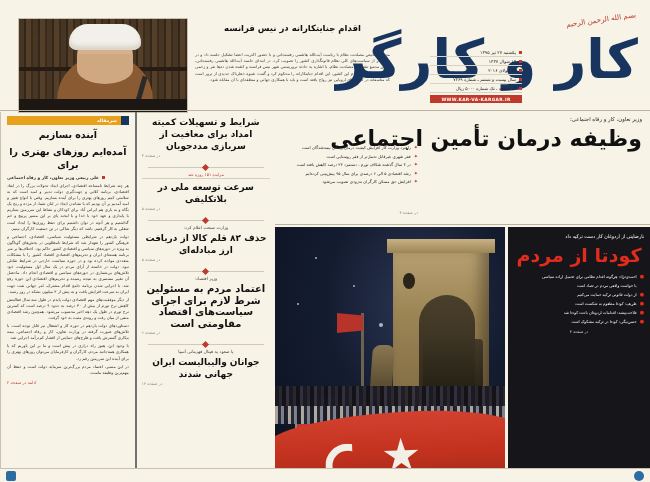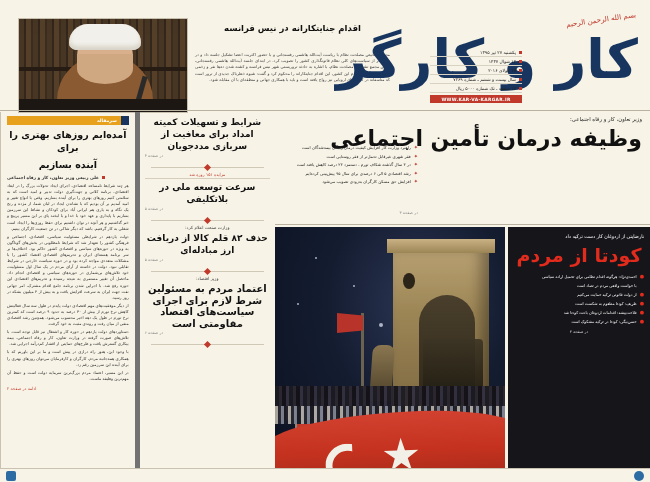--- a/index.html
+++ b/index.html
@@ -77,21 +77,21 @@
   .webbar {
     margin-top:2px; background:#c0392b; color:#fff; font-size:4.4px;
     text-align:center; padding:1.5px 0; letter-spacing:.3px; font-weight:bold;
   }
   .rule-top { position:absolute; left:0; top:110px; width:650px; height:1px; background:#b9b2a0; }
 
   
   .main { position:absolute; left:0; top:112px; width:650px; height:370px; display:flex; }
 
   .col-left  { width:145px; padding:4px 6px 0 6px; border-left:1px solid #c9c2b0; }
-  .col-mid   { width:151px; padding:4px 5px 0 5px; border-left:5px solid #737373; }
+  .col-mid   { width:151px; padding:4px 5px 0 5px; border-left:2px solid #737373; }
   .col-right { width:375px; position:relative; }
 
   
   .sarmaghale-bar {
     display:flex; align-items:center; justify-content:flex-start;
     background:#e8a11c; height:9px; margin-bottom:3px;
   }
   .sarmaghale-bar .lbl { font-size:4.6px; font-weight:bold; color:#fff; padding:0 4px; }
   .sarmaghale-bar .box { width:8px; height:9px; background:#17355e; }
   .ed-title {
@@ -424,30 +424,35 @@
       <div class="mid-item">
         <div class="kicker">وزیر اقتصاد:</div>
         <div class="mid-head sm">اعتماد مردم به مسئولین شرط لازم برای اجرای سیاست‌های اقتصاد مقاومتی است</div>
         <div class="page-ref">در صفحه ۶</div>
       </div>
 
       <div class="diamond-div">
           <i></i>
         </div>
 
+      <div class="mid-item">
+        <div class="kicker">با صعود به فینال قهرمانی آسیا</div>
+        <div class="mid-head">جوانان والیبالیست ایران جهانی شدند</div>
+        <div class="page-ref">در صفحه ۱۲</div>
+      </div>
     </div>
 
     <div class="col-left">
       <div class="sarmaghale-bar">
         <span class="box"></span>
         <span class="lbl">سرمقاله</span>
       </div>
 
+      <div class="ed-title">آینده بسازیم</div>
       <div class="ed-title">آمده‌ایم روزهای بهتری را برای</div>
-      <div class="ed-title">آینده بسازیم</div>
 
       <div class="ed-byline">
         <span class="sq"></span>
         <span class="tx">علی ربیعی وزیر تعاون، کار و رفاه اجتماعی</span>
       </div>
 
       <div class="ed-body">
         <p>هر چند شرایط نامساعد اقتصادی، اجرای ایجاد تحولات بزرگ را در ابعاد اقتصادی، برنامه کلانی و جهت‌گیری دولت تدبیر و امید است که به سلامتی کنیم روزهای بهتری را برای آینده بسازیم. وقتی با انواع تغییر و امید آمدیم بر آن بودیم که با نشاندن ایجاد در لبان شما، از مژده و رنج یک نگاه و به یاری هم ایرانی آباد برای کودکان و نشاط این سرزمین بسازیم با پایداری و عهد خود با خدا و با لبخند پای بر این مسیر پرپیچ و خم گذاشتیم و هر آنچه در توان داشتیم برای حفظ روزی‌ها را ایجاد است شغلی به کار گرفتیم. باشد که دیگر شاکی در تن جمعیت کارگران بینیم.</p>
         <p>دولت یازدهم در شرایطی مسئولیت سیاسی، اقتصادی، اجتماعی و فرهنگی کشور را تعهدار شد که شرایط نامطلوبی در بخش‌های گوناگون به ویژه در حوزه‌های سیاسی و اقتصادی کشور حاکم بود. اختلاف‌ها بر سر برنامه هسته‌ای ایران و تحریم‌های اقتصادی اقتصاد کشور را با مشکلات متعددی مواجه کرده بود و در حوزه سیاست خارجی در شرایط تقابلی نبود. دولت در خاسته از آرای مردم در یک سال اول مسئولیت، خود تلاش‌های بی‌شماری در حوزه‌های سیاسی و اقتصادی انجام داد. ماحصل آن تغییر مستمری به نتیجه رسیده و تحریم‌های اقتصادی این حوزه رفع شد. با اجرایی شدن برنامه جامع اقدام مشترک، امر جهانی نفت جهت ایران به سرعت افزایش یافت و به بیش از ۲ میلیون بشکه در روز رسید.</p>
         <p>از دیگر موفقیت‌های مهم اقتصادی دولت پایدم در طول سه سال فعالیتش کاهش نرخ تورم از بیش از ۴۰ درصد به حدود ۹ درصد است که کمترین نرخ تورم در طول یک دهه اخیر محسوب می‌شود. همچنین رشد اقتصادی منفی از میان رفت و روندی مثبت به خود گرفت.</p>

